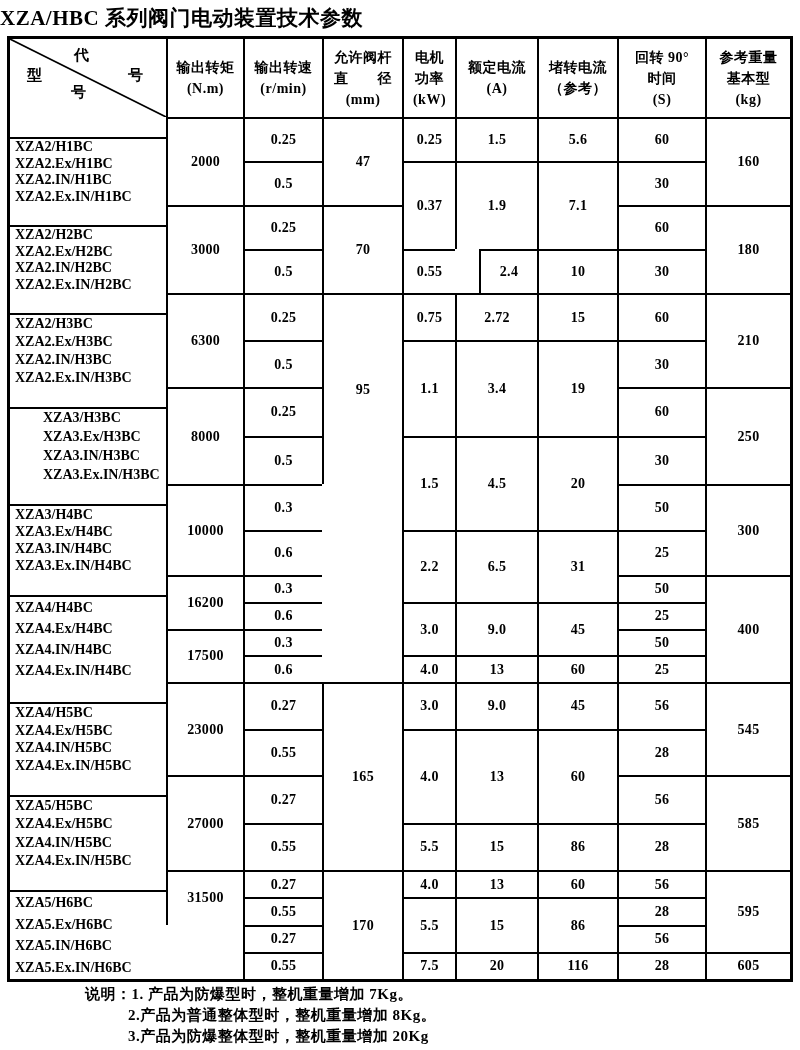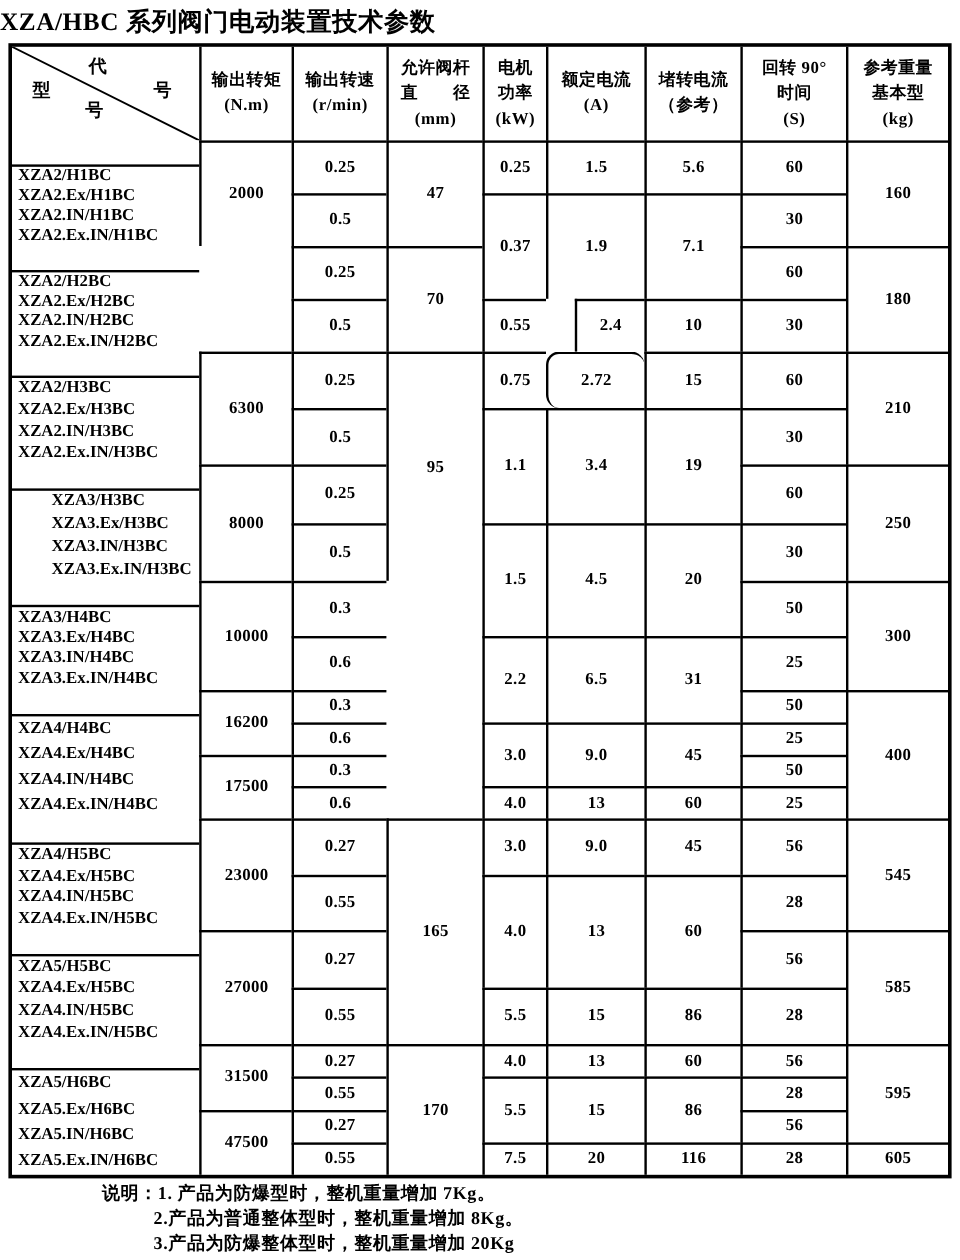--- a/index.html
+++ b/index.html
@@ -158,29 +158,29 @@
       <div class="mline">XZA4.IN/H5BC</div>
       <div class="mline">XZA4.Ex.IN/H5BC</div>
     </div>
     <div class="cell model no-l" style="grid-area: 34 / 1 / span 4;">
       <div class="mline">XZA5/H6BC</div>
       <div class="mline">XZA5.Ex/H6BC</div>
       <div class="mline">XZA5.IN/H6BC</div>
       <div class="mline">XZA5.Ex.IN/H6BC</div>
     </div>
     <div class="cell num" style="grid-area: 2 / 2 / span 4;">2000</div>
+    <div class="cell num" style="grid-area: 6 / 2 / span 4;">3000</div>
     <div class="cell num" style="grid-area: 10 / 2 / span 4;">6300</div>
     <div class="cell num" style="grid-area: 14 / 2 / span 4;">8000</div>
     <div class="cell num" style="grid-area: 18 / 2 / span 4;">10000</div>
     <div class="cell num" style="grid-area: 22 / 2 / span 2;">16200</div>
     <div class="cell num" style="grid-area: 24 / 2 / span 2;">17500</div>
     <div class="cell num" style="grid-area: 26 / 2 / span 4;">23000</div>
     <div class="cell num" style="grid-area: 30 / 2 / span 4;">27000</div>
     <div class="cell num" style="grid-area: 34 / 2 / span 2;">31500</div>
-    <div class="cell num" style="grid-area: 36 / 2 / span 2;">47500</div>
     <div class="cell num" style="grid-area: 2 / 3 / span 2;">0.25</div>
     <div class="cell num" style="grid-area: 4 / 3 / span 2;">0.5</div>
     <div class="cell num" style="grid-area: 6 / 3 / span 2;">0.25</div>
     <div class="cell num" style="grid-area: 8 / 3 / span 2;">0.5</div>
     <div class="cell num" style="grid-area: 10 / 3 / span 2;">0.25</div>
     <div class="cell num" style="grid-area: 12 / 3 / span 2;">0.5</div>
     <div class="cell num" style="grid-area: 14 / 3 / span 2;">0.25</div>
     <div class="cell num" style="grid-area: 16 / 3 / span 2;">0.5</div>
     <div class="cell num" style="grid-area: 18 / 3 / span 2;">0.3</div>
     <div class="cell num" style="grid-area: 20 / 3 / span 2;">0.6</div>
@@ -212,21 +212,21 @@
     <div class="cell num" style="grid-area: 25 / 5 / span 1;">4.0</div>
     <div class="cell num" style="grid-area: 26 / 5 / span 2;">3.0</div>
     <div class="cell num" style="grid-area: 28 / 5 / span 4;">4.0</div>
     <div class="cell num" style="grid-area: 32 / 5 / span 2;">5.5</div>
     <div class="cell num" style="grid-area: 34 / 5 / span 1;">4.0</div>
     <div class="cell num" style="grid-area: 35 / 5 / span 2;">5.5</div>
     <div class="cell num" style="grid-area: 37 / 5 / span 1;">7.5</div>
     <div class="cell num" style="grid-area: 2 / 6 / span 2;">1.5</div>
     <div class="cell num" style="grid-area: 4 / 6 / span 4;">1.9</div>
     <div class="cell num" style="grid-area: 8 / 6 / span 2; margin-left: 24px;">2.4</div>
-    <div class="cell num" style="grid-area: 10 / 6 / span 2; border-radius: 11px;">2.72</div>
+    <div class="cell num" style="grid-area: 10 / 6 / span 2;">2.72</div>
     <div class="cell num" style="grid-area: 12 / 6 / span 4;">3.4</div>
     <div class="cell num" style="grid-area: 16 / 6 / span 4;">4.5</div>
     <div class="cell num" style="grid-area: 20 / 6 / span 3;">6.5</div>
     <div class="cell num" style="grid-area: 23 / 6 / span 2;">9.0</div>
     <div class="cell num" style="grid-area: 25 / 6 / span 1;">13</div>
     <div class="cell num" style="grid-area: 26 / 6 / span 2;">9.0</div>
     <div class="cell num" style="grid-area: 28 / 6 / span 4;">13</div>
     <div class="cell num" style="grid-area: 32 / 6 / span 2;">15</div>
     <div class="cell num" style="grid-area: 34 / 6 / span 1;">13</div>
     <div class="cell num" style="grid-area: 35 / 6 / span 2;">15</div>

